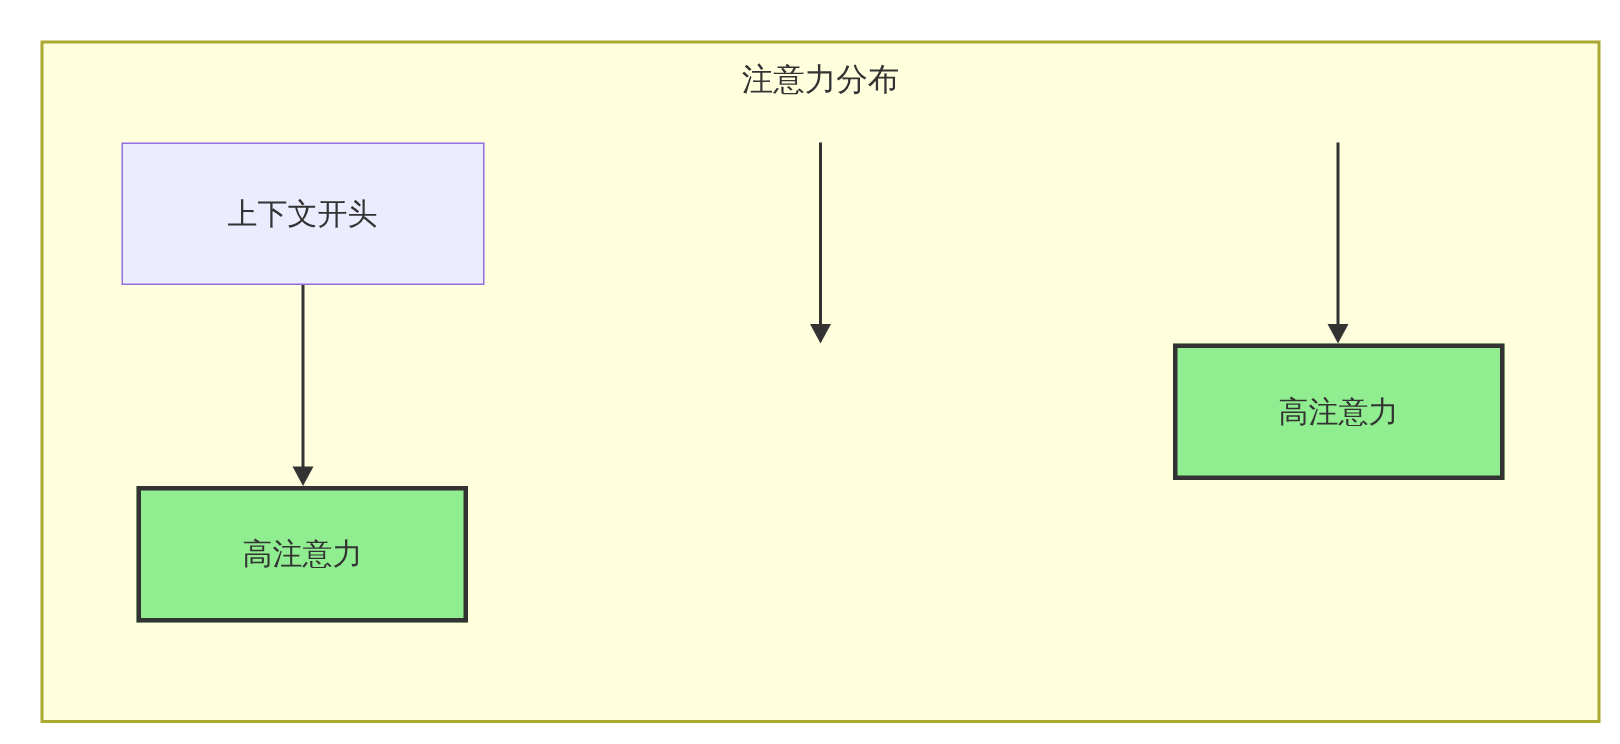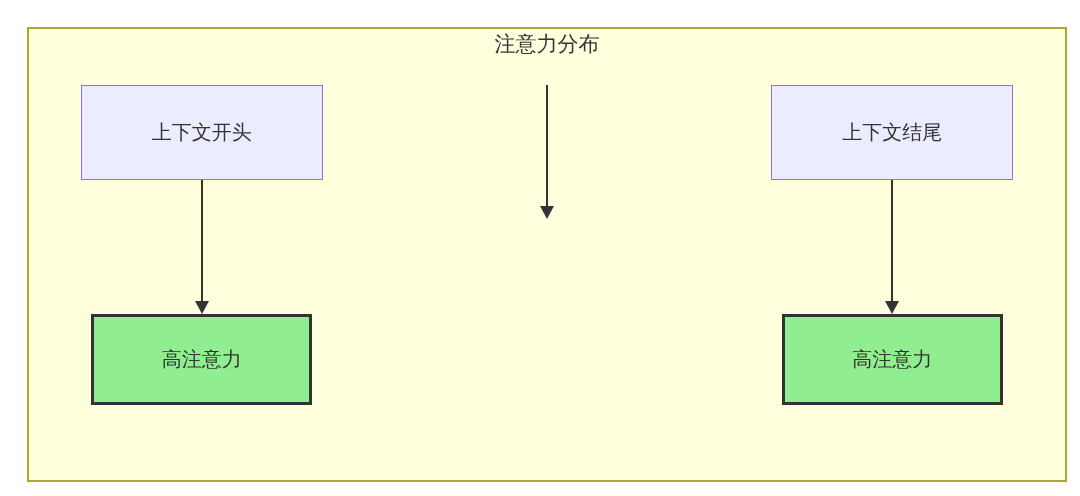--- a/index.html
+++ b/index.html
@@ -16,20 +16,21 @@
     background: #ffffff;
   }
   .subgraph {
     position: absolute;
     left: 27px; top: 27px;
     width: 1040px; height: 455px;
     background: #FFFFDE;
     border: 2px solid #AAAA33;
   }
   .subgraph-title {
+    padding-top: 10px;
     text-align: center;
     font-size: 21px;
     line-height: 30px;
     color: #333333;
   }
   .columns {
     margin-top: 26px;
     display: flex;
     flex-direction: row;
   }
@@ -102,23 +103,20 @@
       </div>
 
       <div class="column">
         <div class="arrow">
           <div class="arrow-line"></div>
           <div class="arrow-head"></div>
         </div>
       </div>
 
       <div class="column">
-        <div class="node top-node">
-          <span>上下文结尾</span>
-        </div>
         <div class="arrow">
           <div class="arrow-line"></div>
           <div class="arrow-head"></div>
         </div>
         <div class="node bottom-node" data-type="high">
           <span>高注意力</span>
         </div>
       </div>
 
     </div>

